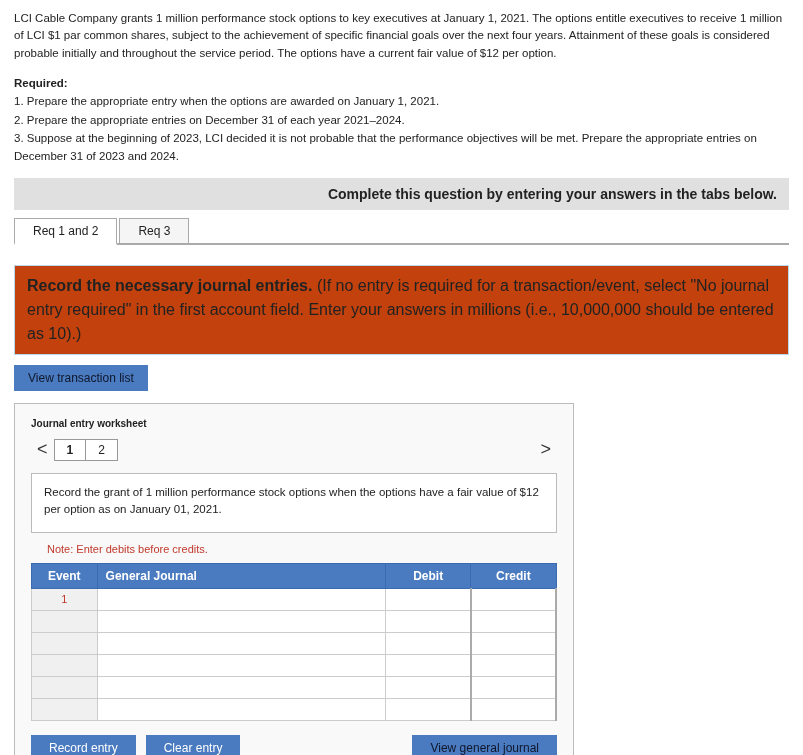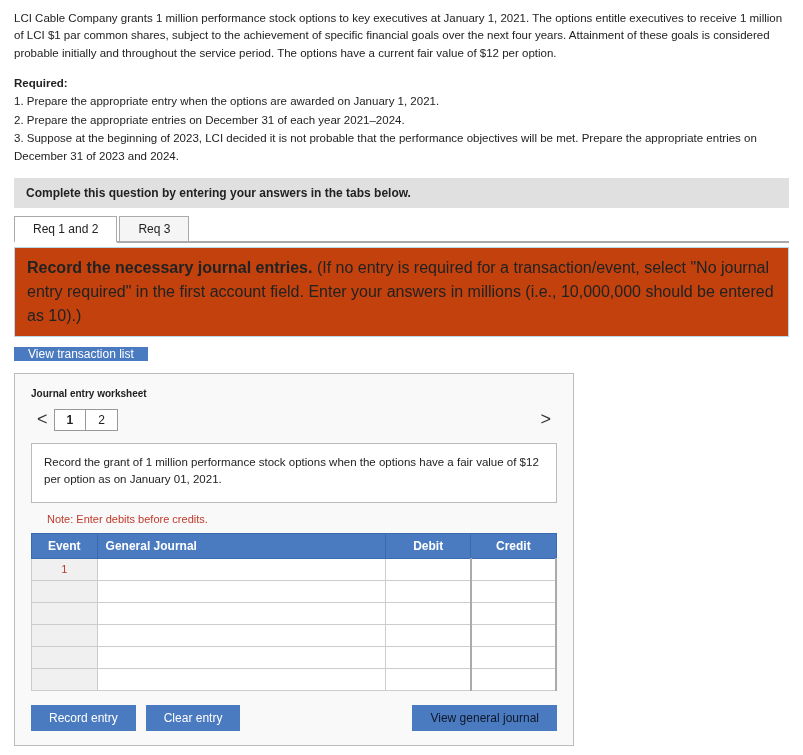--- a/index.html
+++ b/index.html
@@ -24,27 +24,28 @@
       font-size: 11.5px;
       line-height: 1.6;
     }
     .required-section .req-label {
       font-weight: bold;
     }
     .instruction-bar {
       background: #e0e0e0;
       padding: 8px 12px;
       font-weight: bold;
-      font-size: 12px;
+      font-size: 14px;
       margin-bottom: 8px;
+      text-align: right;
     }
     .tabs-row {
       display: flex;
       border-bottom: 2px solid #aaa;
-      margin-bottom: 4px;
+      margin-bottom: 20px;
     }
     .tab {
       padding: 5px 18px;
       border: 1px solid #aaa;
       border-bottom: none;
       cursor: pointer;
       background: #f5f5f5;
       font-size: 12px;
       margin-right: 2px;
     }
@@ -58,23 +59,23 @@
       background: #c2410c;
       border: 1px solid #b8d8ee;
       padding: 8px 12px;
       font-size: 16px;
       line-height: 1.5;
       margin-bottom: 10px;
     }
     .info-box .bold { font-weight: bold; }
     .view-transaction-btn {
       background: #4a7abf;
-      color: #ffffff;
+      color: #0f172a;
       border: none;
-      padding: 0 14px;
+      padding: 6px 14px;
       font-size: 12px;
       cursor: pointer;
       margin-bottom: 12px;
     }
     .worksheet-container {
       border: 1px solid #bbb;
       padding: 14px 16px 14px 16px;
       background: #f9f9f9;
       max-width: 560px;
     }

